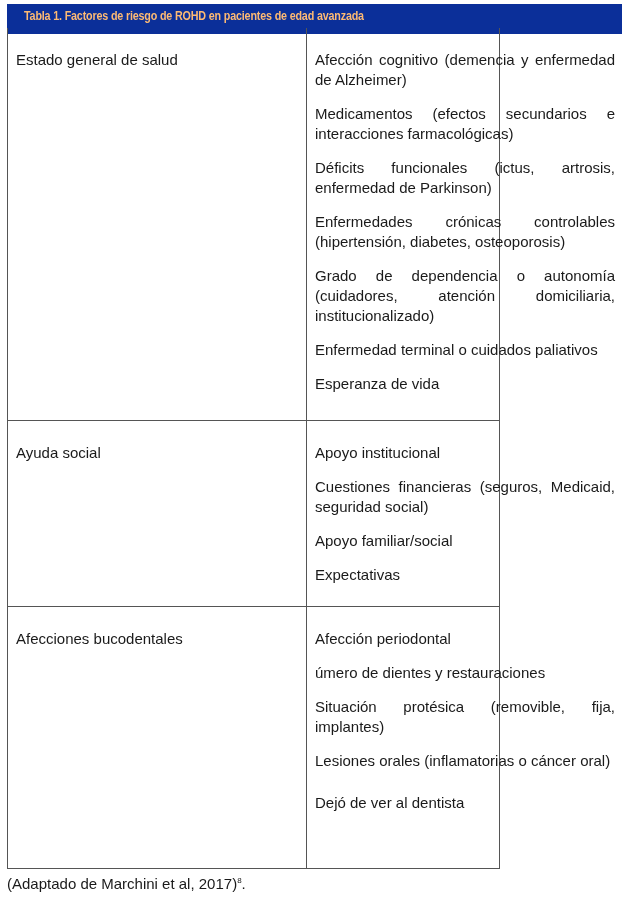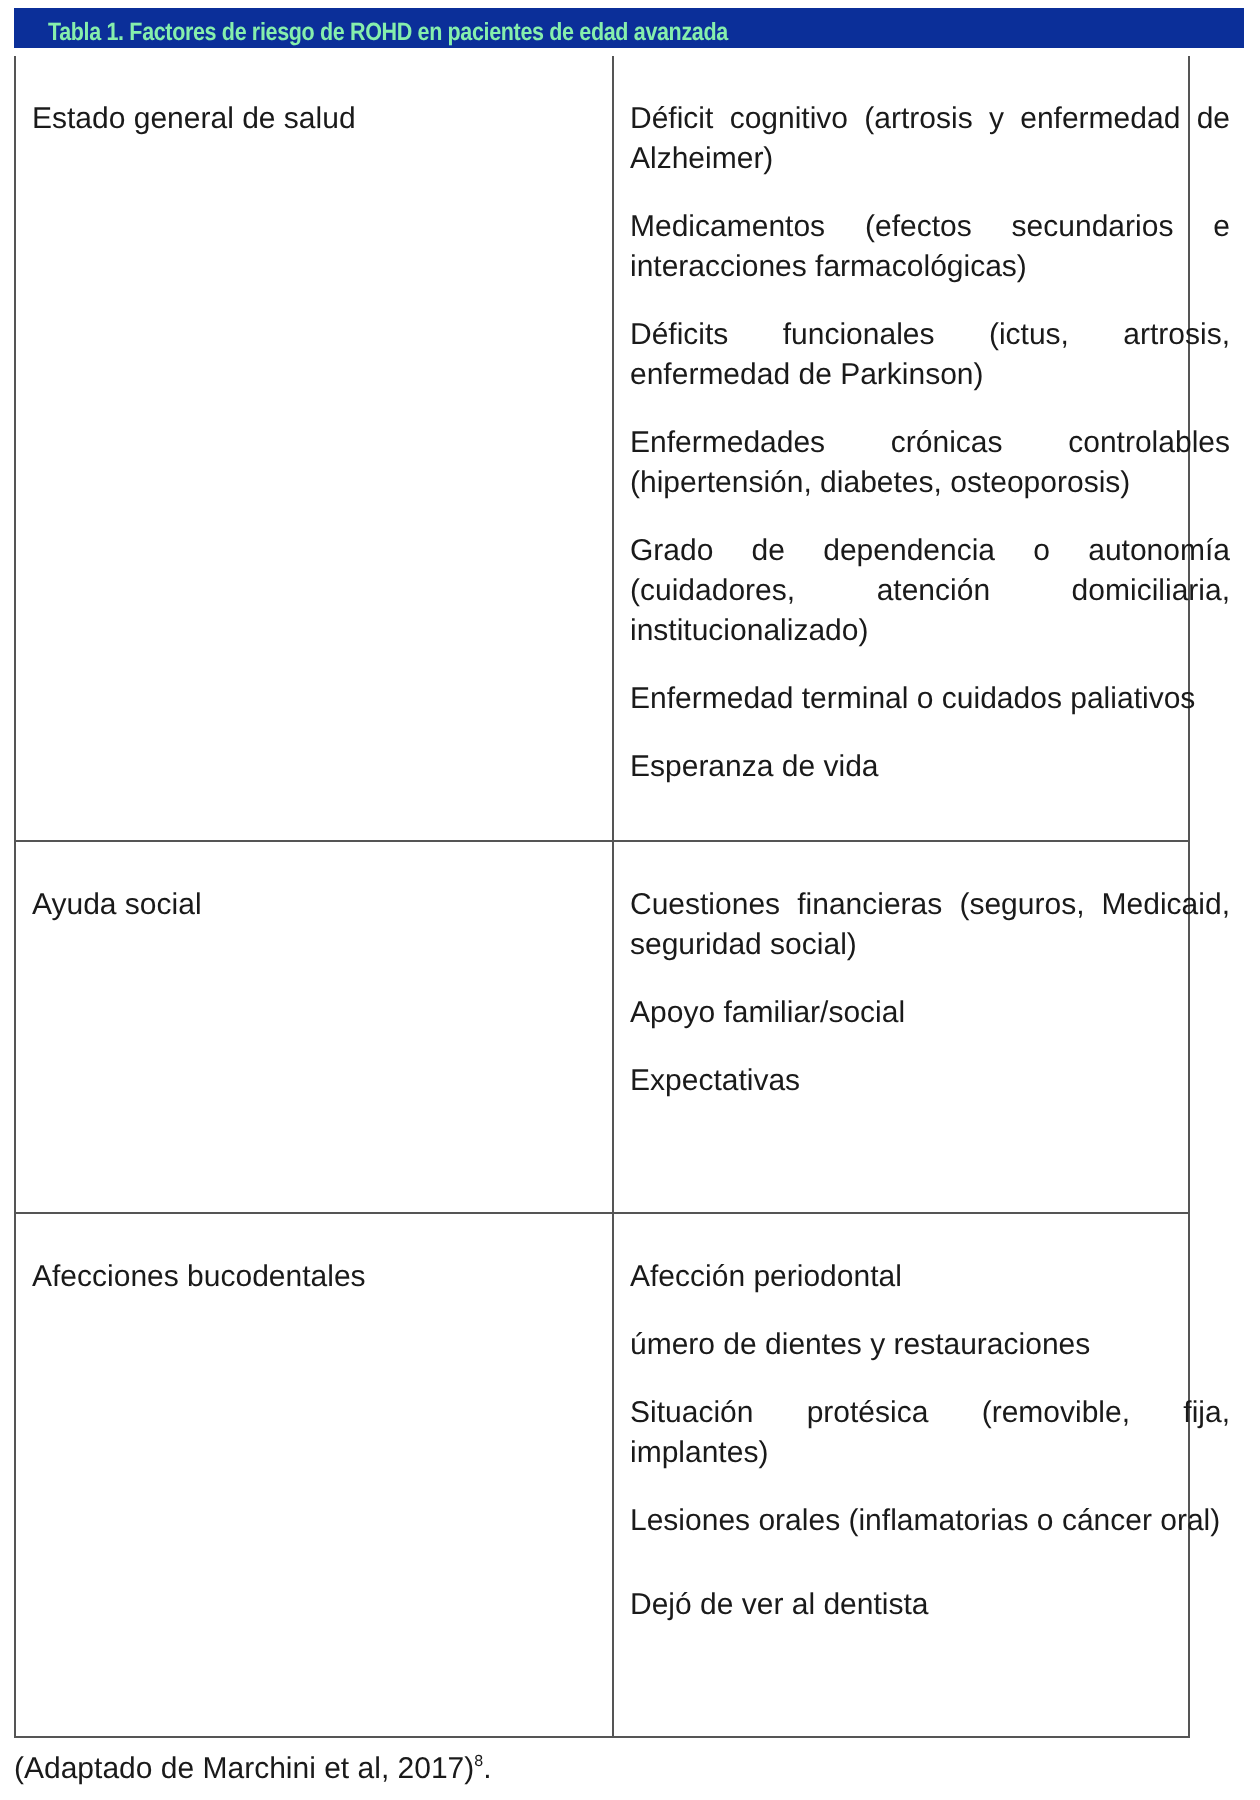--- a/index.html
+++ b/index.html
@@ -1,23 +1,23 @@
 <!DOCTYPE html>
 <html><head>
   <meta charset="utf-8">
   <style>
     html, body { margin: 0; padding: 0; background: #ffffff; }
     body { width: 630px; height: 900px; position: relative; overflow: hidden;
            font-family: "Liberation Sans", sans-serif; color: #1a1a1a; }
-    .header-bar { position: absolute; left: 7px; top: 4px; width: 615px; height: 20px;
-                  background: #0b2f99; color: #86efac; box-sizing: border-box; }
+    .header-bar { position: absolute; left: 7px; top: 4px; width: 615px; height: 30px;
+                  background: #0b2f99; color: #fdba74; box-sizing: border-box; }
     .header-bar span { position: absolute; left: 17px; top: 5px; font-size: 12.5px;
                   font-weight: bold; letter-spacing: -0.2px; transform: scaleX(0.86);
                   transform-origin: left center; white-space: nowrap; }
-    .table { position: absolute; left: 7px; top: 28px; width: 588px; height: 841px;
+    .table { position: absolute; left: 7px; top: 28px; width: 493px; height: 841px;
              border-left: 1.5px solid #555; border-right: 1.5px solid #555; border-bottom: 1.5px solid #555;
              box-sizing: border-box; }
     .vline { position: absolute; left: 298px; top: 0; bottom: 0; border-left: 1.5px solid #555; }
     .hline { position: absolute; left: 0; right: 0; border-top: 1.5px solid #555; }
     .row { position: absolute; left: 0; right: 0; }
     .cat { position: absolute; left: 8px; font-size: 15px; line-height: 20px; }
     .items { position: absolute; left: 307px; width: 300px; }
     .item { font-size: 15px; line-height: 20px; text-align: justify; text-align-last: left;
             margin: 0; }
     .caption { position: absolute; left: 7px; top: 871px; font-size: 15px; line-height: 20px; }
@@ -31,33 +31,34 @@
 </div>
 
 <div class="table">
   <div class="vline"></div>
   <div class="hline" style="top:392px"></div>
   <div class="hline" style="top:578px"></div>
 
   <div class="row">
     <div class="cat" style="top:22px">Estado general de salud</div>
     <div class="items" style="top:22px">
-      <p class="item" style="margin-bottom:14px">Déficit cognitivo (artrosis y enfermedad de Alzheimer)</p>
+      <p class="item" style="margin-bottom:14px">Afección cognitivo (demencia y enfermedad de Alzheimer)</p>
       <p class="item" style="margin-bottom:14px">Medicamentos (efectos secundarios e interacciones farmacológicas)</p>
       <p class="item" style="margin-bottom:14px">Déficits funcionales (ictus, artrosis, enfermedad de Parkinson)</p>
       <p class="item" style="margin-bottom:14px">Enfermedades crónicas controlables (hipertensión, diabetes, osteoporosis)</p>
       <p class="item" style="margin-bottom:14px">Grado de dependencia o autonomía (cuidadores, atención domiciliaria, institucionalizado)</p>
       <p class="item" style="margin-bottom:14px">Enfermedad terminal o cuidados paliativos</p>
       <p class="item">Esperanza de vida</p>
     </div>
   </div>
 
   <div class="row">
     <div class="cat" style="top:415px">Ayuda social</div>
     <div class="items" style="top:415px">
+      <p class="item" style="margin-bottom:14px">Apoyo institucional</p>
       <p class="item" style="margin-bottom:14px">Cuestiones financieras (seguros, Medicaid, seguridad social)</p>
       <p class="item" style="margin-bottom:14px">Apoyo familiar/social</p>
       <p class="item">Expectativas</p>
     </div>
   </div>
 
   <div class="row">
     <div class="cat" style="top:601px">Afecciones bucodentales</div>
     <div class="items" style="top:601px">
       <p class="item" style="margin-bottom:14px">Afección periodontal</p>

